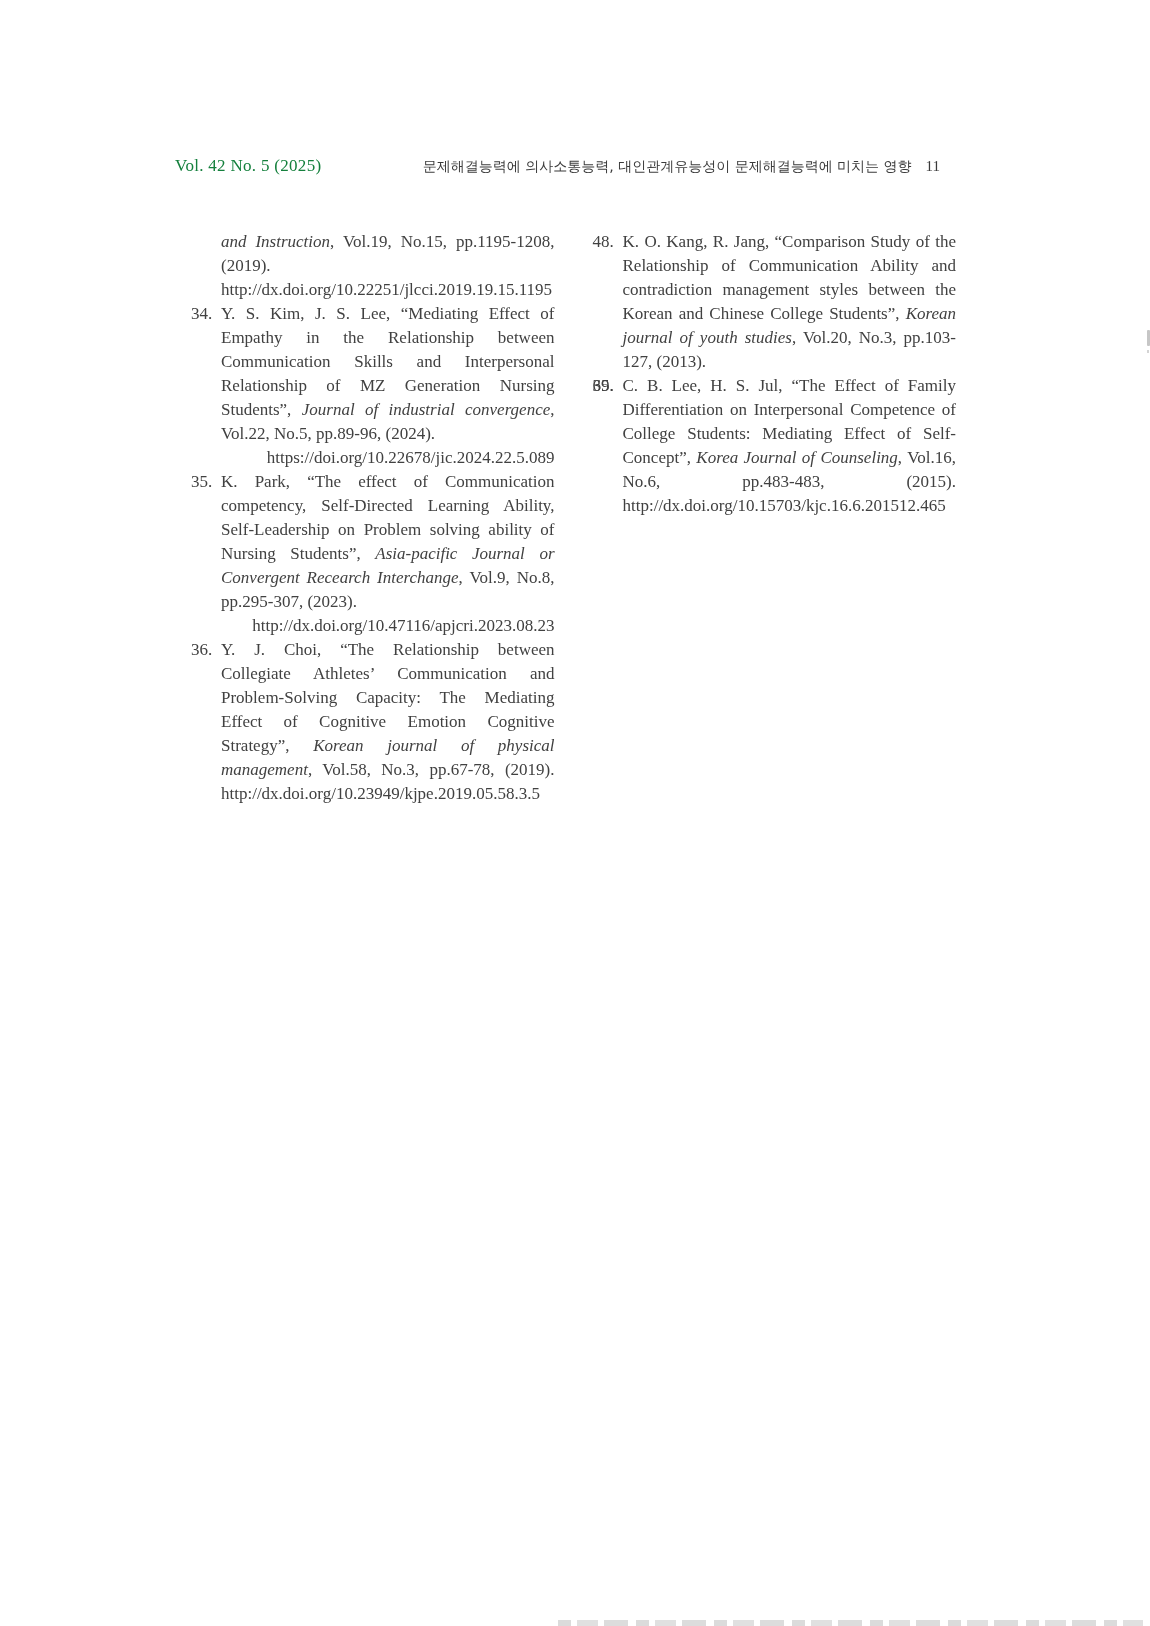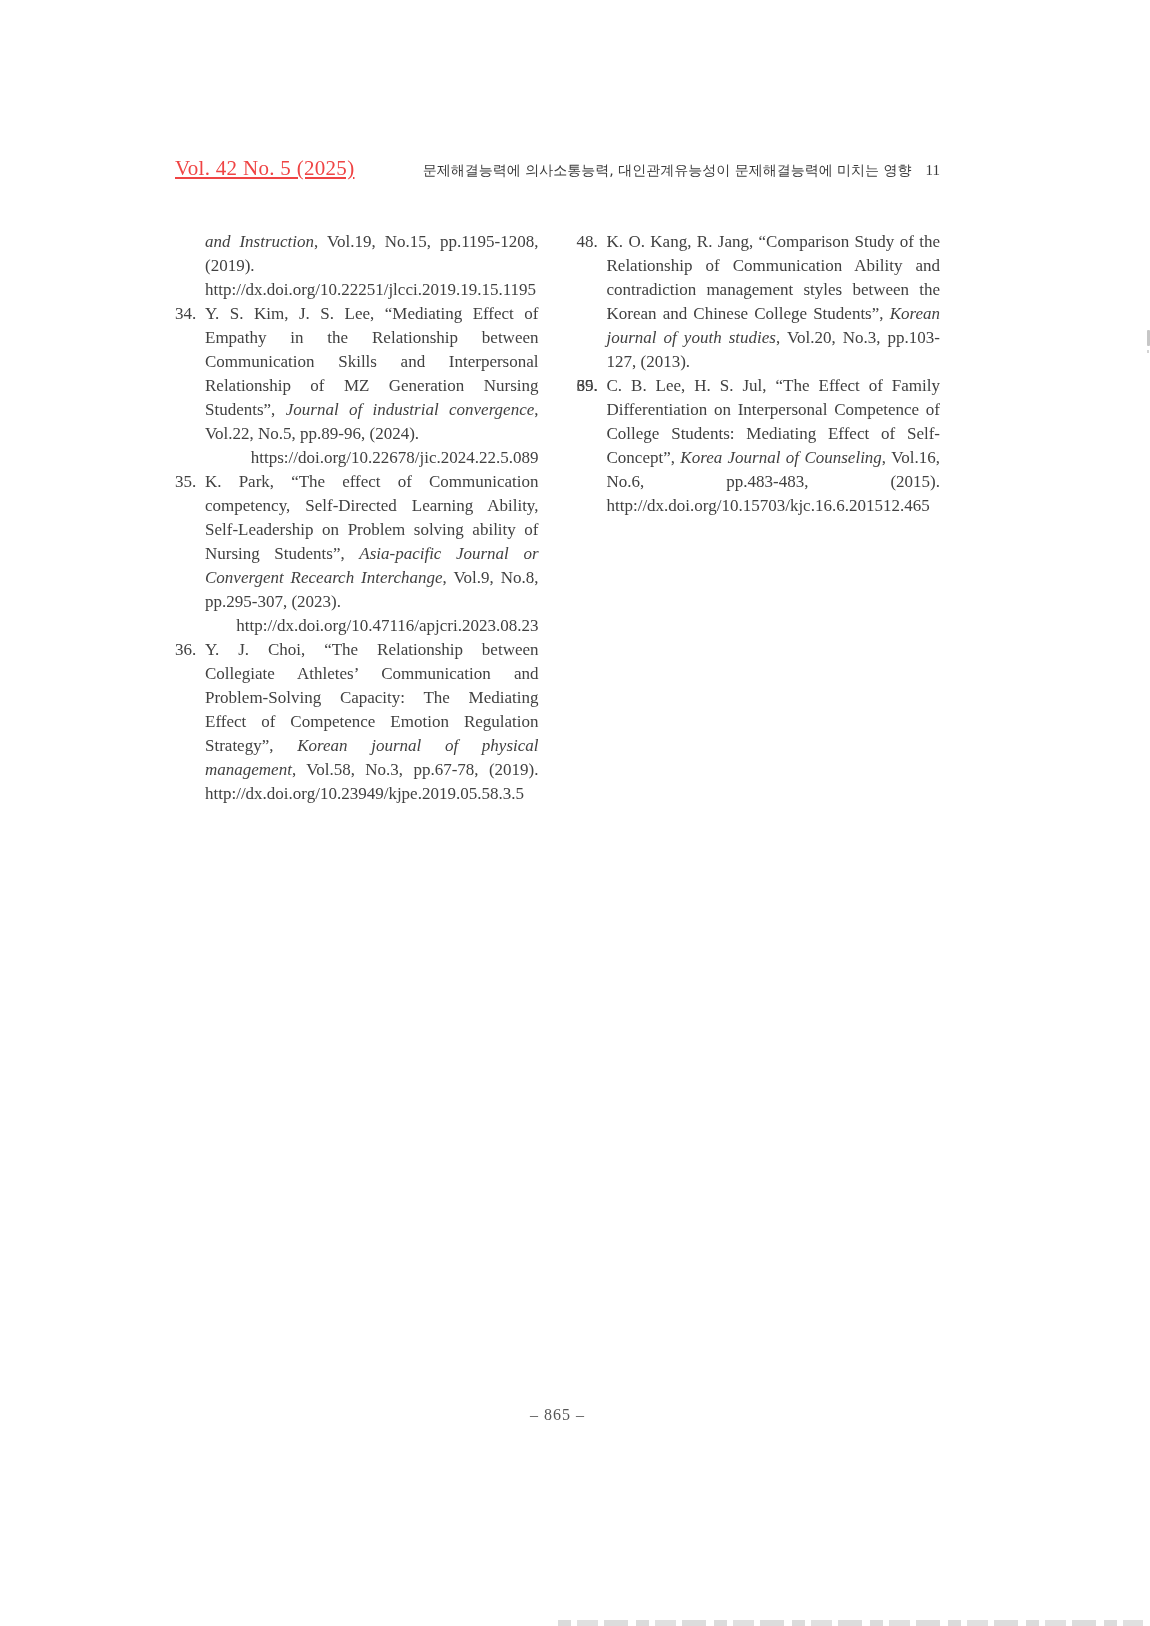--- a/index.html
+++ b/index.html
@@ -17,43 +17,42 @@
   .header {
     position: absolute;
     left: 175px;
     top: 156px;
     width: 765px;
     display: flex;
     justify-content: space-between;
     align-items: baseline;
   }
   .h-left {
-    font-size: 21px;
+    font-size: 17px;
     letter-spacing: 0.3px;
-    color: #ef4444;
+    color: #15803d;
     white-space: nowrap;
-    text-decoration: underline;
   }
   .h-right {
     font-size: 14px;
     color: #3a3a3a;
     white-space: nowrap;
     font-family: "DejaVu Sans", "Liberation Sans", sans-serif;
   }
   .h-pageno {
     font-family: "Liberation Serif", "DejaVu Serif", serif;
     font-size: 15px;
     margin-left: 14px;
     text-align: center;
   }
 
   
   .columns {
     position: absolute;
-    left: 175px;
+    left: 191px;
     top: 230px;
     width: 765px;
     display: flex;
     gap: 38px;
   }
   .col {
     width: 365px;
     font-size: 17px;
     line-height: 24px;
     text-align: justify;
@@ -121,28 +120,27 @@
     <span class="h-right">
       <span>문제해결능력에 의사소통능력, 대인관계유능성이 문제해결능력에 미치는 영향</span><span class="h-pageno">11</span>
     </span>
   </div>
 
   <div class="columns">
     <div class="col" id="col-left">
         <div class="ref cont"><span><em>and Instruction</em><span>, Vol.19, No.15, pp.1195-1208, (2019). http://dx.doi.org/10.22251/jlcci.2019.19.15.1195</span></span></div>
         <div class="ref"><span class="num">34.</span><span><span>Y. S. Kim, J. S. Lee, “Mediating Effect of Empathy in the Relationship between Communication Skills and Interpersonal Relationship of MZ Generation Nursing Students”, </span><em>Journal of industrial convergence</em><span>, Vol.22, No.5, pp.89-96, (2024).</span></span><div class="url-line">https://doi.org/10.22678/jic.2024.22.5.089</div></div>
         <div class="ref"><span class="num">35.</span><span><span>K. Park, “The effect of Communication competency, Self-Directed Learning Ability, Self-Leadership on Problem solving ability of Nursing Students”, </span><em>Asia-pacific Journal or Convergent Recearch Interchange</em><span>, Vol.9, No.8, pp.295-307, (2023).</span></span><div class="url-line">http://dx.doi.org/10.47116/apjcri.2023.08.23</div></div>
-        <div class="ref"><span class="num">36.</span><span><span>Y. J. Choi, “The Relationship between Collegiate Athletes’ Communication and Problem-Solving Capacity: The Mediating Effect of Competence Emotion Regulation Strategy”, </span><em>Korean journal of physical management</em><span>, Vol.58, No.3, pp.67-78, (2019). http://dx.doi.org/10.23949/kjpe.2019.05.58.3.5</span></span></div>
+        <div class="ref"><span class="num">36.</span><span><span>Y. J. Choi, “The Relationship between Collegiate Athletes’ Communication and Problem-Solving Capacity: The Mediating Effect of Cognitive Emotion Cognitive Strategy”, </span><em>Korean journal of physical management</em><span>, Vol.58, No.3, pp.67-78, (2019). http://dx.doi.org/10.23949/kjpe.2019.05.58.3.5</span></span></div>
       </div>
     <div class="col" id="col-right">
         <div class="ref"><span class="num">48.</span><span><span>K. O. Kang, R. Jang, “Comparison Study of the Relationship of Communication Ability and contradiction management styles between the Korean and Chinese College Students”, </span><em>Korean journal of youth studies</em><span>, Vol.20, No.3, pp.103-127, (2013).</span></span></div>
         <div class="ref"><span class="num">65.</span></div>
         <div class="ref"><span class="num">39.</span><span><span>C. B. Lee, H. S. Jul, “The Effect of Family Differentiation on Interpersonal Competence of College Students: Mediating Effect of Self-Concept”, </span><em>Korea Journal of Counseling</em><span>, Vol.16, No.6, pp.483-483, (2015). http://dx.doi.org/10.15703/kjc.16.6.201512.465</span></span></div>
       </div>
   </div>
 
-  <div class="footer">– 865 –</div>
 
   <div class="edge-mark"></div>
   <div class="edge-dot"></div>
   <div class="bottom-cutoff"></div>
 
 </div>
 
 </body></html>

